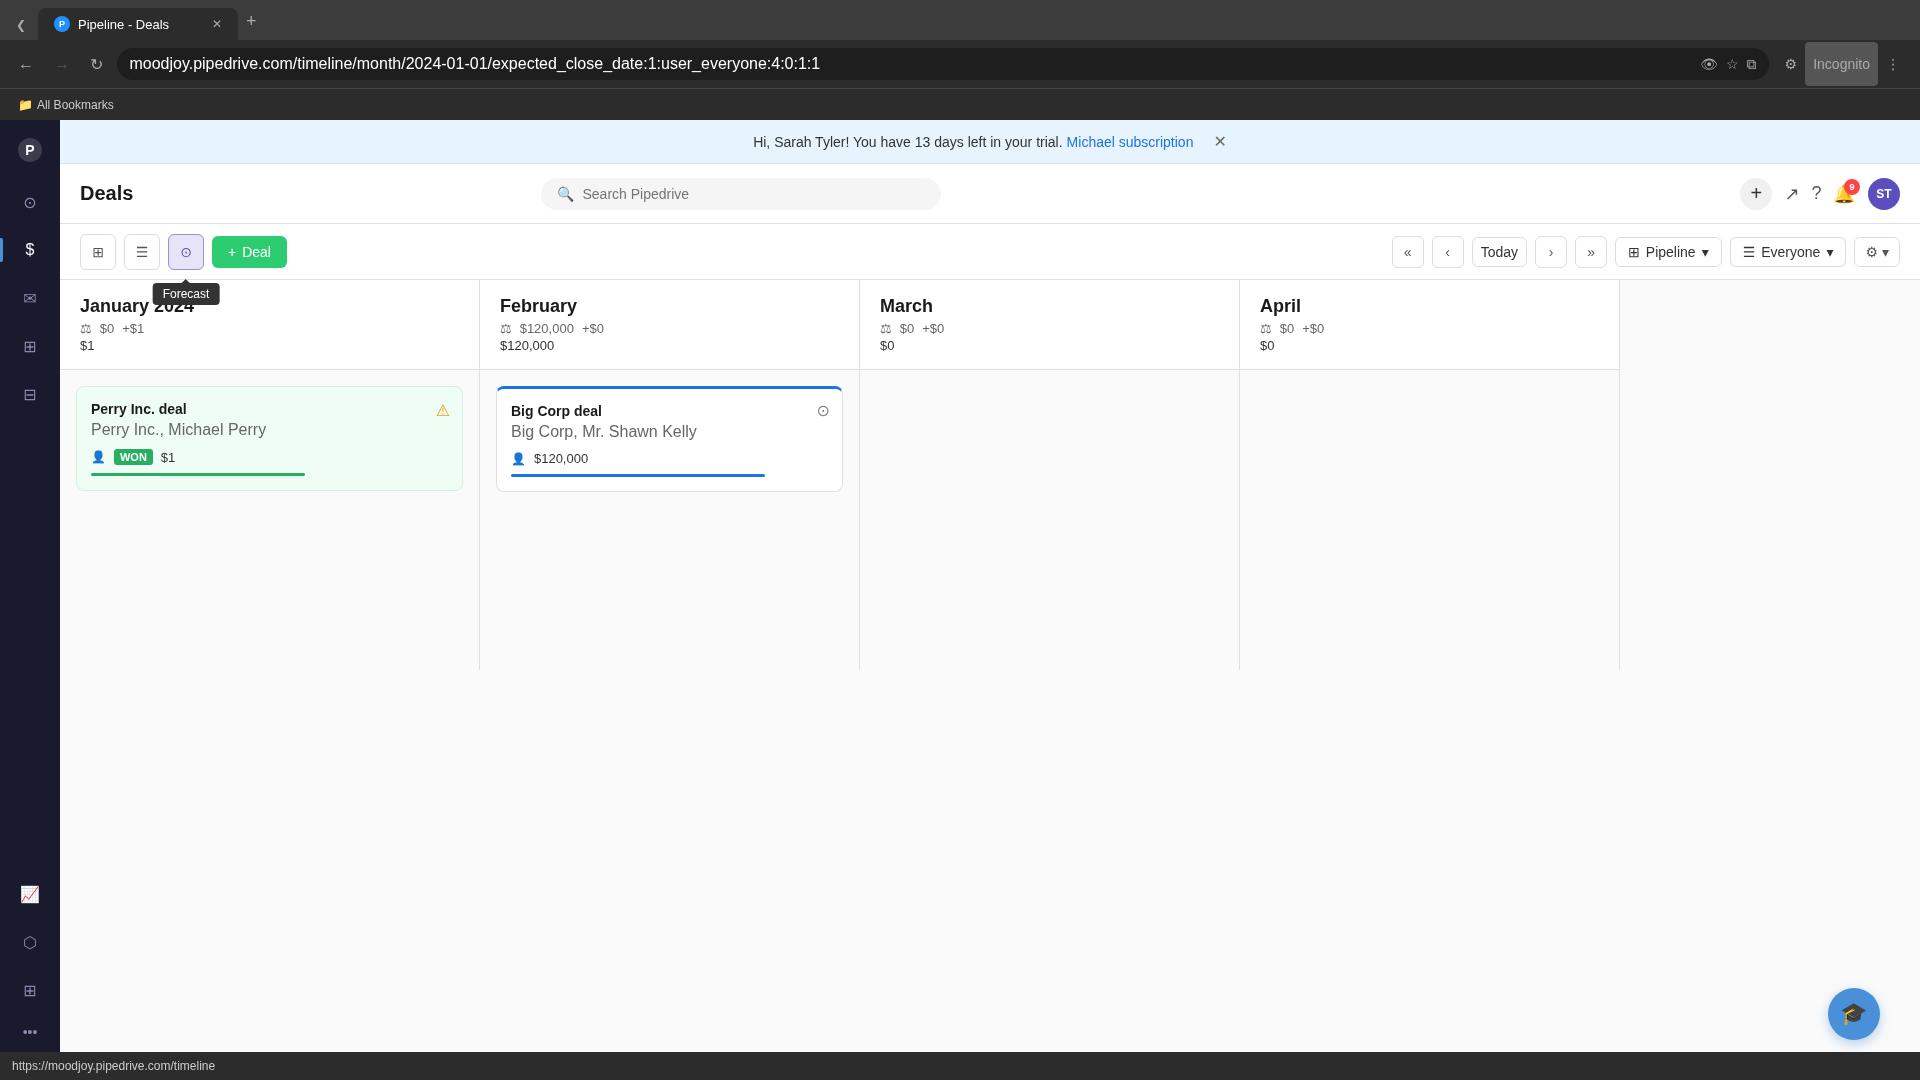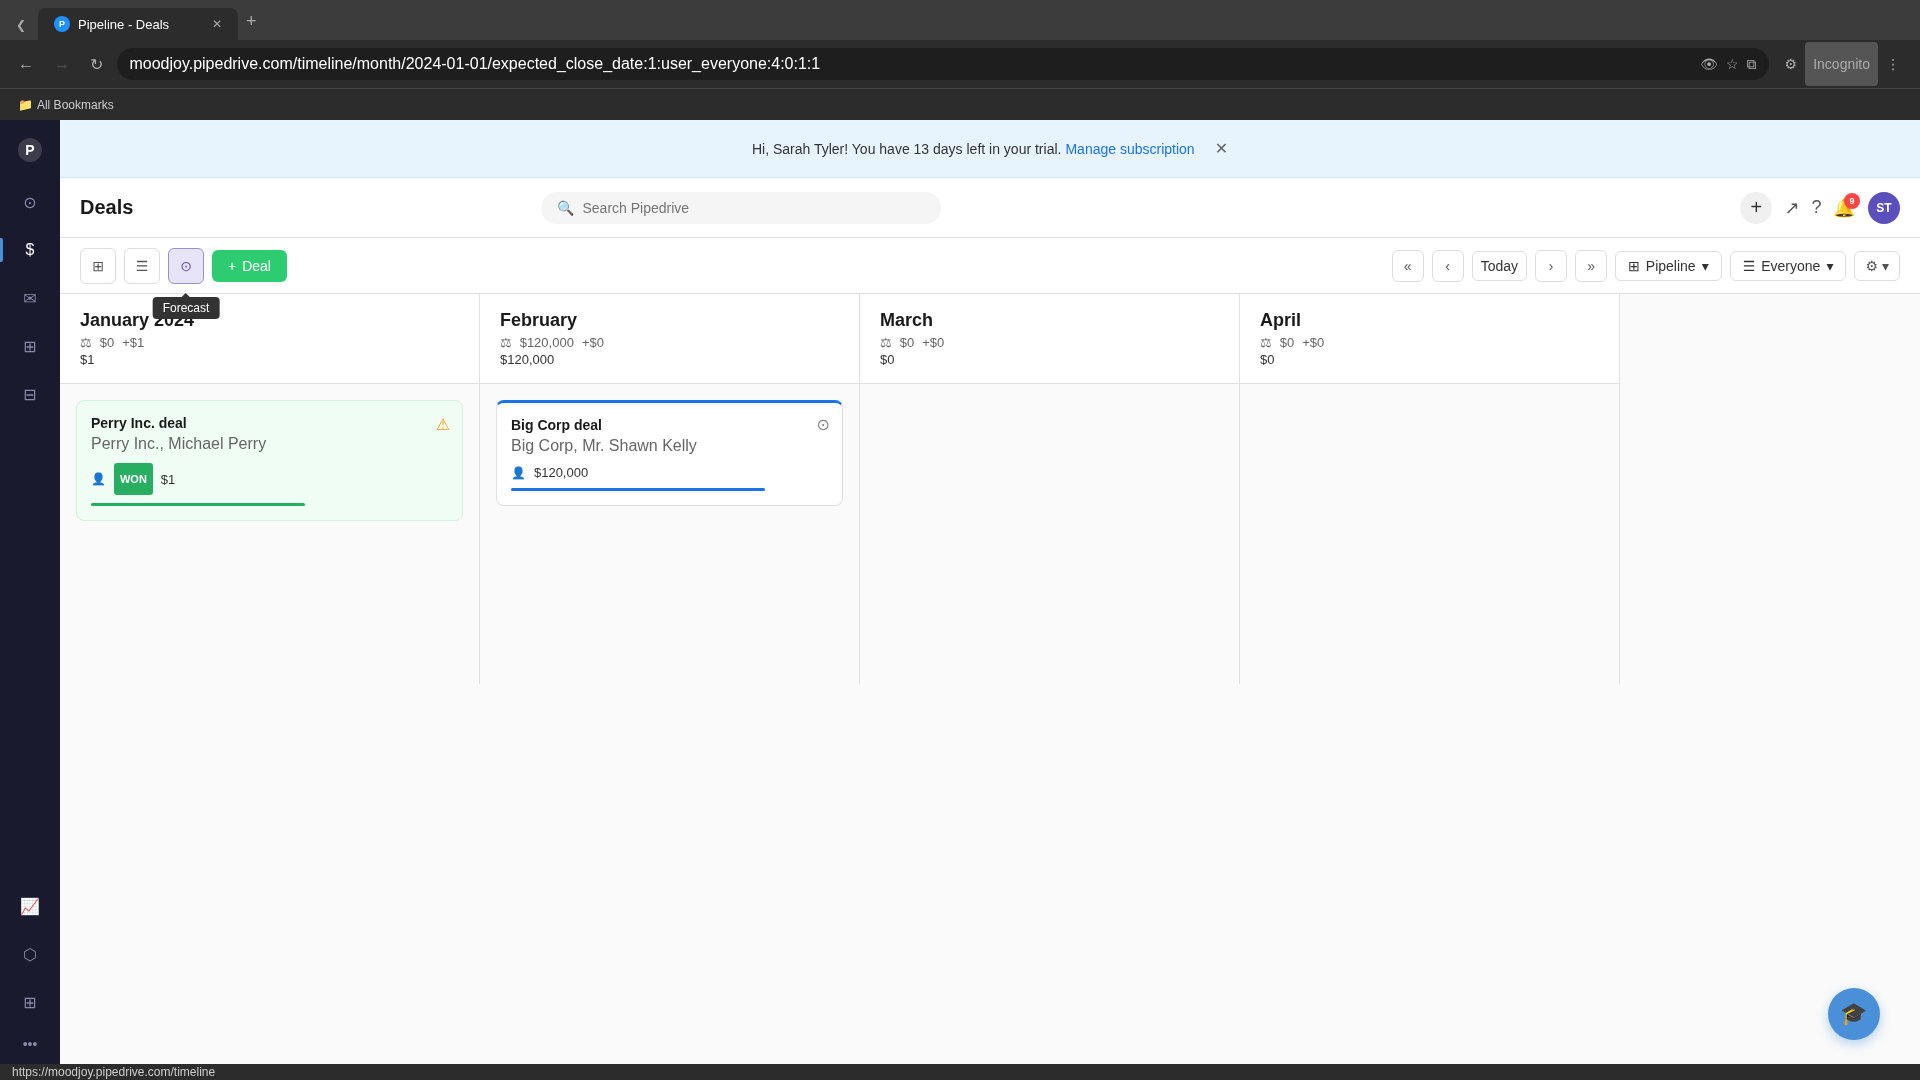--- a/index.html
+++ b/index.html
@@ -37,21 +37,21 @@
     .sidebar-item { width: 44px; height: 44px; display: flex; align-items: center; justify-content: center; border-radius: 8px; cursor: pointer; color: #8888aa; font-size: 18px; position: relative; }
     .sidebar-item.active { color: #fff; }
     .sidebar-item.active::before { content: ''; position: absolute; left: -8px; top: 50%; transform: translateY(-50%); width: 3px; height: 24px; background: #4a90d9; border-radius: 0 2px 2px 0; }
     .sidebar-spacer { flex: 1; }
     .sidebar-more { color: #8888aa; font-size: 14px; cursor: pointer; margin-top: 8px; }
 
     
     .main-area { flex: 1; display: flex; flex-direction: column; overflow: hidden; }
 
     
-    .trial-banner { background: #e8f4fd; padding: 19px; text-align: center; font-size: 14px; color: #333; display: flex; align-items: center; justify-content: center; gap: 4px; border-bottom: 1px solid #d0e8f8; }
+    .trial-banner { background: #e8f4fd; padding: 12px; text-align: center; font-size: 14px; color: #333; display: flex; align-items: center; justify-content: center; gap: 4px; border-bottom: 1px solid #d0e8f8; }
     .trial-banner-link { color: #1a73e8; cursor: pointer; font-weight: 500; }
     .trial-banner-close { margin-left: 16px; cursor: pointer; color: #666; font-size: 16px; }
 
     
     .top-bar { height: 60px; display: flex; align-items: center; padding: 0 20px; gap: 16px; border-bottom: 1px solid #e0e0e0; background: #fff; }
     .page-title { font-size: 20px; font-weight: 600; color: #1a1a1a; flex: 0 0 auto; }
     .search-box { flex: 1; max-width: 400px; margin: 0 auto; }
     .search-input-wrap { display: flex; align-items: center; background: #f5f5f5; border-radius: 20px; padding: 8px 16px; gap: 8px; }
     .search-input { border: none; background: none; outline: none; font-size: 14px; color: #333; width: 100%; }
     .search-icon { color: #888; font-size: 14px; }
@@ -86,30 +86,30 @@
     .month-stats { display: flex; align-items: center; gap: 8px; font-size: 13px; color: #666; }
     .month-total { font-size: 13px; color: #333; margin-top: 2px; }
     .month-body { padding: 16px; min-height: 300px; }
 
     
     .deal-card { background: #f0fdf4; border: 1px solid #d4f0de; border-radius: 8px; padding: 14px; margin-bottom: 12px; cursor: pointer; position: relative; }
     .deal-card.blue { background: #fff; border: 1px solid #e0e0e0; border-top: 3px solid #1a73e8; }
     .deal-title { font-size: 14px; font-weight: 600; color: #1a1a1a; margin-bottom: 4px; }
     .deal-company { font-size: 16px; color: #666; margin-bottom: 10px; }
     .deal-footer { display: flex; align-items: center; gap: 8px; }
-    .won-badge { background: #27ae60; color: white; font-size: 11px; font-weight: 600; padding: 10px 6px; border-radius: 3px; }
+    .won-badge { background: #27ae60; color: white; font-size: 11px; font-weight: 600; padding: 2px 6px; border-radius: 3px; }
     .deal-value { font-size: 13px; color: #333; font-weight: 500; }
     .deal-progress { height: 3px; background: #27ae60; border-radius: 2px; margin-top: 8px; width: 60%; }
     .deal-progress.blue { background: #1a73e8; width: 80%; }
     .deal-warning { position: absolute; right: 12px; top: 14px; color: #f39c12; font-size: 16px; }
     .deal-icon-right { position: absolute; right: 12px; top: 12px; color: #888; cursor: pointer; }
     .person-icon { font-size: 12px; color: #888; }
 
     
-    .status-bar { height: 16px; background: #2c2c2c; display: flex; align-items: center; padding: 0 12px; }
+    .status-bar { height: 28px; background: #2c2c2c; display: flex; align-items: center; padding: 0 12px; }
     .status-url { color: #ccc; font-size: 12px; }
 
     
     .fab { position: fixed; bottom: 40px; right: 40px; width: 52px; height: 52px; background: #4a90d9; border-radius: 50%; display: flex; align-items: center; justify-content: center; cursor: pointer; box-shadow: 0 4px 12px rgba(74,144,217,0.4); color: white; font-size: 22px; z-index: 999; }
   </style>
 </head>
 <body>
 
 <div class="browser-chrome">
 
@@ -183,21 +183,21 @@
       <div class="sidebar-item">
         <span style="font-size:16px;">⊞</span>
       </div>
       <div class="sidebar-more">•••</div>
     </div>
 
     <div class="main-area">
 
       <div class="trial-banner">
         <span>Hi, Sarah Tyler! You have 13 days left in your trial.</span>
-        <span class="trial-banner-link">Manage subscription</span>
+        <span class="trial-banner-link">Michael subscription</span>
         <span class="trial-banner-close">✕</span>
       </div>
 
       <div class="top-bar">
         <h1 class="page-title">Deals</h1>
         <div class="search-box">
           <div class="search-input-wrap">
             <span class="search-icon">🔍</span>
             <input class="search-input" type="text" placeholder="Search Pipedrive" style="">
           </div>

